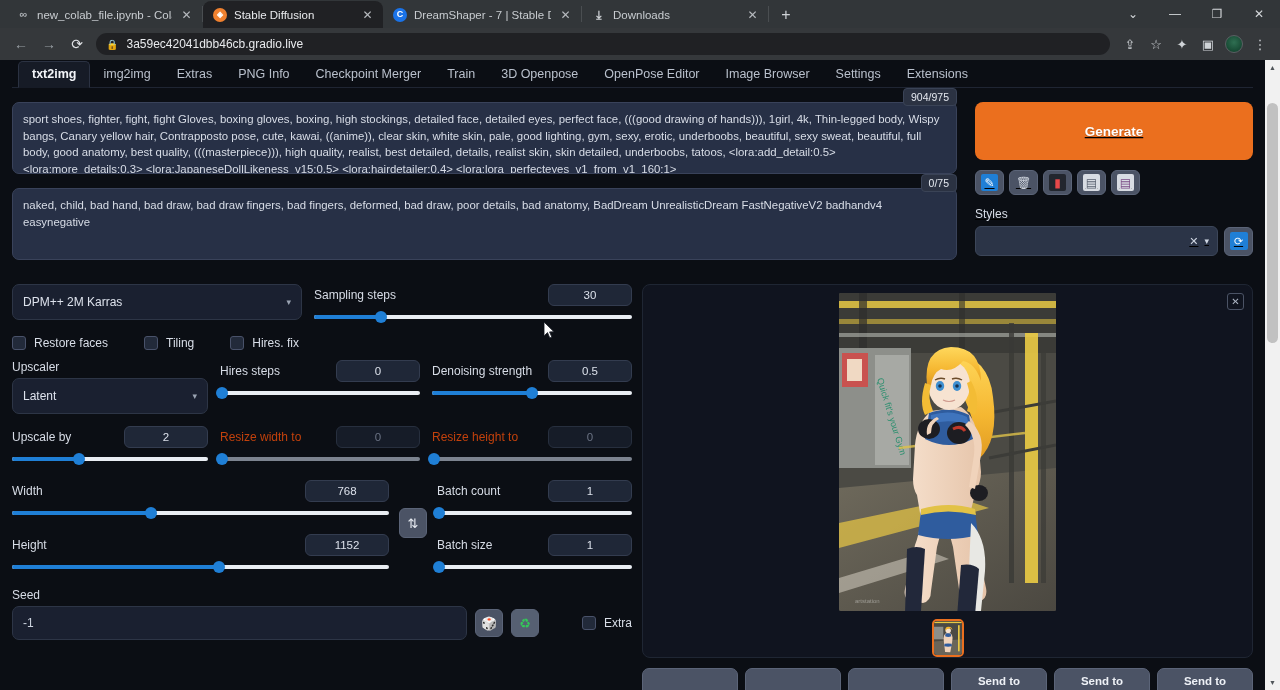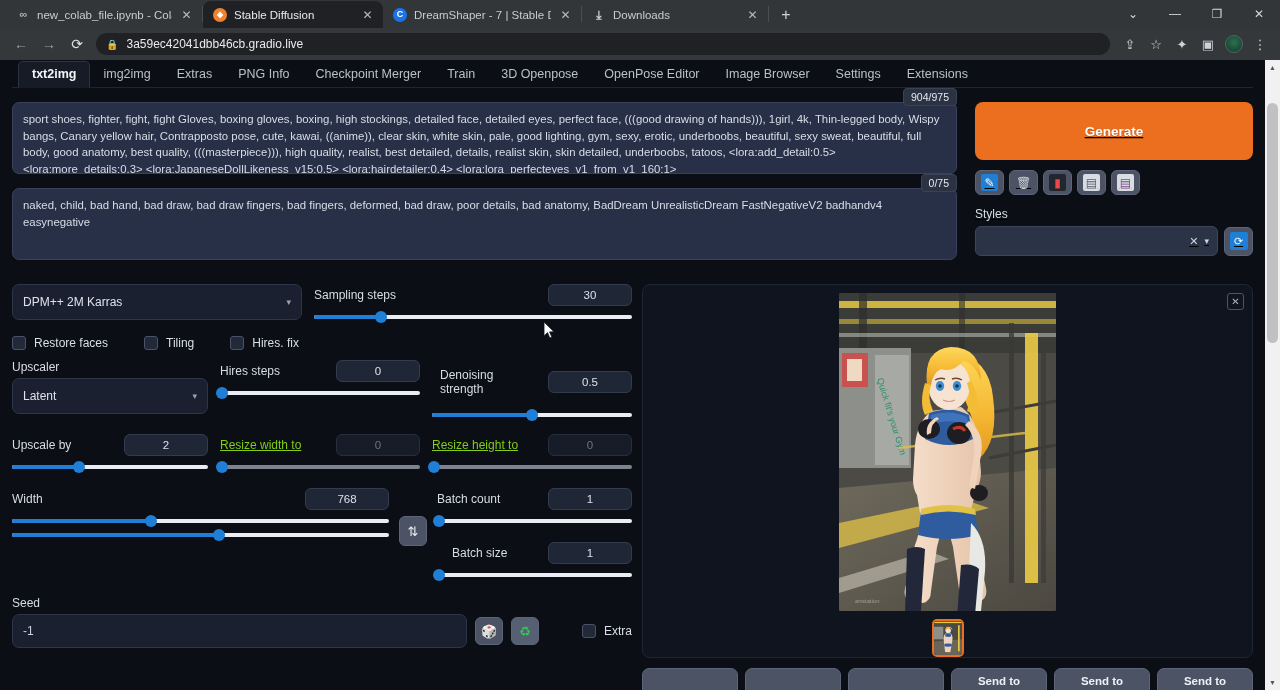--- a/index.html
+++ b/index.html
@@ -171,21 +171,21 @@
     border-radius: 6px; display: flex; align-items: center; justify-content: flex-end;
     gap: 6px; padding: 0 8px; color: #cfd6e2; font-size: 11px;
   }
   .refresh-btn {
     width: 29px; height: 29px; background: #4b5365; border: 1px solid #5b6478;
     border-radius: 6px; display: flex; align-items: center; justify-content: center;
   }
   .refresh-btn .sq { background: #1f7fd6; color: #fff; width: 18px; height: 18px;
     display:flex; align-items:center; justify-content:center; border-radius:2px; font-size:11px; }
   .lbl { color: #d7dce6; font-size: 12px; margin-bottom: 4px; display: block; }
-  .lbl.dim { color: #84cc16; text-decoration: underline; }
+  .lbl.dim { color: #c2410c; }
 
   .select {
     background: #1a2030; border: 1px solid #2d3546; border-radius: 7px;
     height: 36px; display: flex; align-items: center; padding: 13px 10px;
     color: #dde2ec; font-size: 12px; position: relative;
   }
   .select .caret { margin-left: auto; color: #9aa3b2; font-size: 9px; }
 
   .numbox {
     background: #1f2737; border: 1px solid #333c4f; border-radius: 6px;
@@ -447,21 +447,21 @@
                 <div class="numbox">0</div>
               </div>
               <div class="slider">
                 <div class="track"></div>
                 <div class="fill" style="width:0%"></div>
                 <div class="knob" style="left:1%"></div>
               </div>
             </div>
             <div class="cell">
               <div class="rowhead">
-                <span class="lbl" style="margin:8px;">Denoising strength</span>
+                <span class="lbl" style="margin:0;">Denoising strength</span>
                 <div class="numbox">0.5</div>
               </div>
               <div class="slider">
                 <div class="track"></div>
                 <div class="fill" style="width:50%"></div>
                 <div class="knob" style="left:50%"></div>
               </div>
             </div>
           </div>
 
@@ -505,38 +505,42 @@
             <div class="wh-left">
               <div class="rowhead">
                 <span class="lbl" style="margin:0;">Width</span>
                 <div class="numbox">768</div>
               </div>
               <div class="slider">
                 <div class="track"></div>
                 <div class="fill" style="width:37%"></div>
                 <div class="knob" style="left:37%"></div>
               </div>
+              <div class="rowhead" style="margin-top:14px;">
+                <span class="lbl" style="margin:0;">Height</span>
+                <div class="numbox">1152</div>
+              </div>
               <div class="slider">
                 <div class="track"></div>
                 <div class="fill" style="width:55%"></div>
                 <div class="knob" style="left:55%"></div>
               </div>
             </div>
             <div class="swap-btn">⇅</div>
             <div class="wh-right">
               <div class="rowhead">
                 <span class="lbl" style="margin:0;">Batch count</span>
                 <div class="numbox">1</div>
               </div>
               <div class="slider">
                 <div class="track"></div>
                 <div class="fill" style="width:0%"></div>
                 <div class="knob" style="left:1%"></div>
               </div>
-              <div class="rowhead" style="margin-top:14px;margin-left:15px;">
+              <div class="rowhead" style="margin-top:14px;">
                 <span class="lbl" style="margin:0;">Batch size</span>
                 <div class="numbox">1</div>
               </div>
               <div class="slider">
                 <div class="track"></div>
                 <div class="fill" style="width:0%"></div>
                 <div class="knob" style="left:1%"></div>
               </div>
             </div>
           </div>

